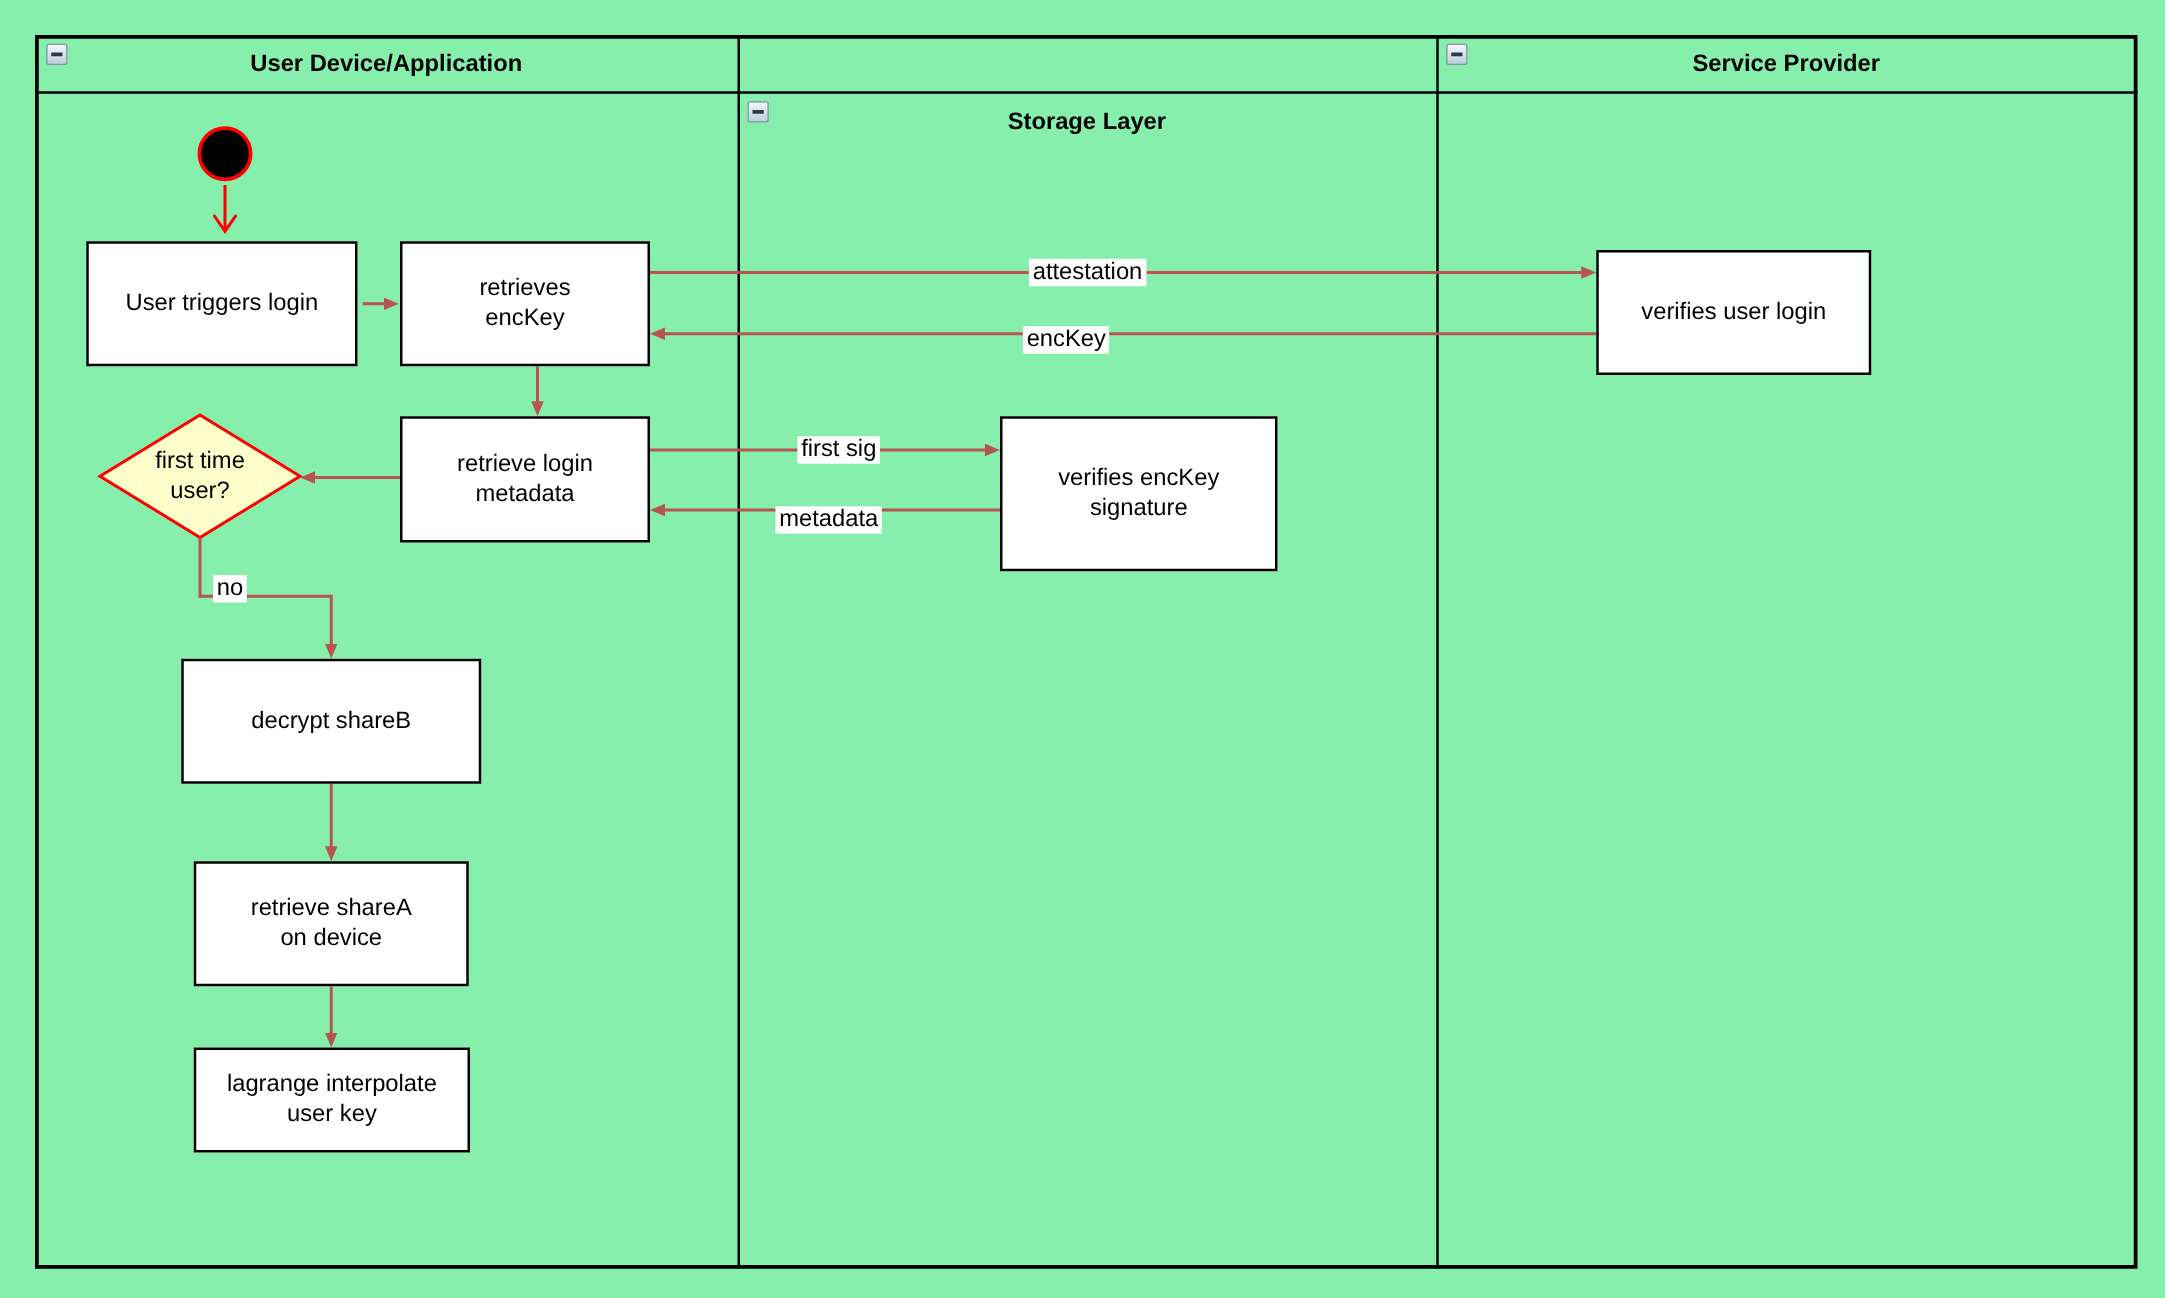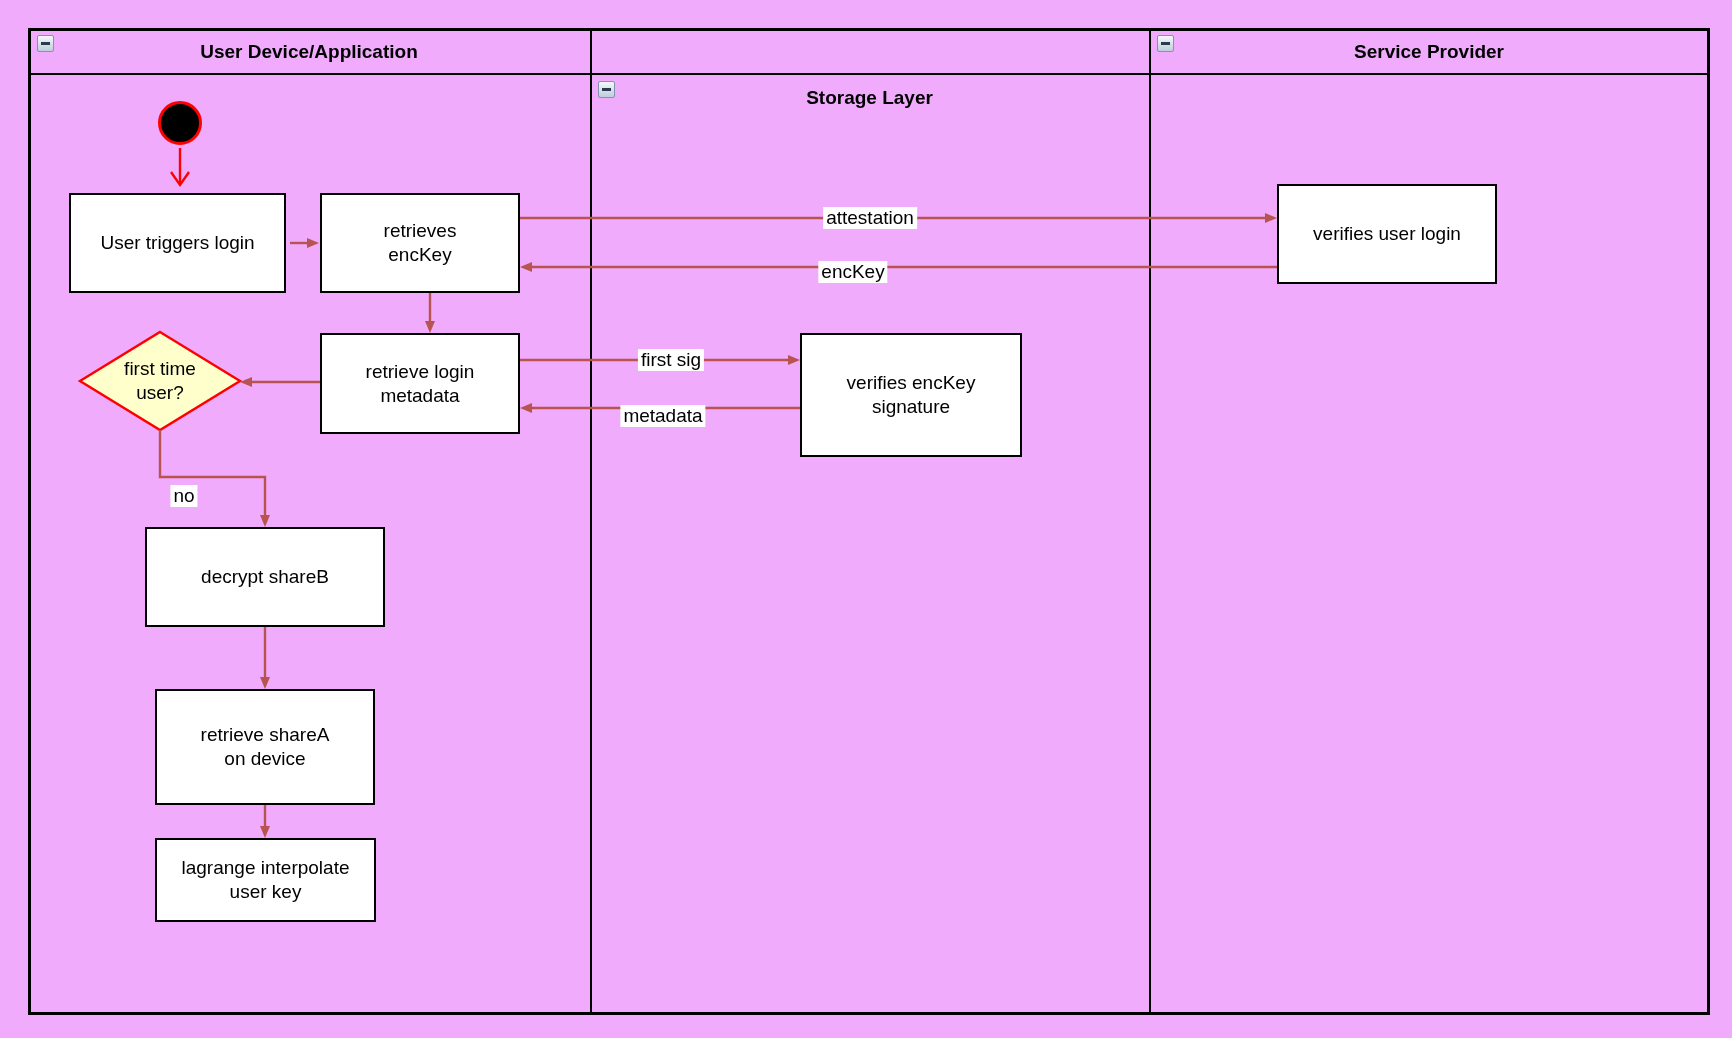--- a/index.html
+++ b/index.html
@@ -3,21 +3,21 @@
 <meta charset="utf-8">
 <style>
   :root{
     --flow:#B85450;
     --accent:#FF0000;
     --decision-fill:#FFFFCC;
     --node-border:#000000;
   }
   html,body{margin:0;padding:0;background:#ffffff;}
   .canvas{
-    position:relative;width:1732px;height:1038px;background:#f0abfc;
+    position:relative;width:1732px;height:1038px;background:#86efac;
     font-family:"Liberation Sans", sans-serif;color:#000;overflow:hidden;
   }
   
   .pool{position:absolute;left:28px;top:28px;width:1682px;height:987px;
         border:3px solid #000;box-sizing:border-box;z-index:0;}
   .divider{position:absolute;top:28px;height:987px;width:2px;background:#000;z-index:0;}
   .d1{left:590px;} .d2{left:1149px;}
   .header-line{position:absolute;left:28px;top:73px;width:1682px;height:2px;background:#000;z-index:0;}
   .lane-header{position:absolute;top:31px;height:42px;display:flex;align-items:center;
                justify-content:center;z-index:1;}
@@ -110,35 +110,35 @@
     <span class="node-label">retrieve login
 metadata</span>
   </div>
   <div class="decision-label">
     <span class="node-label">first time
 user?</span>
   </div>
   <div class="node" style="left:145px;top:527px;width:240px;height:100px;">
     <span class="node-label">decrypt shareB</span>
   </div>
-  <div class="node" style="left:155px;top:689px;width:220px;height:116px;">
+  <div class="node" style="left:155px;top:689px;width:220px;height:100px;">
     <span class="node-label">retrieve shareA
 on device</span>
   </div>
   <div class="node" style="left:155px;top:838px;width:221px;height:84px;">
     <span class="node-label">lagrange interpolate
 user key</span>
   </div>
   <div class="node" style="left:800px;top:333px;width:222px;height:124px;">
     <span class="node-label">verifies encKey
 signature</span>
   </div>
-  <div class="node" style="left:1277px;top:184px;width:220px;height:100px;">
+  <div class="node" style="left:1277px;top:200px;width:220px;height:100px;">
     <span class="node-label">verifies user login</span>
   </div>
 
   <span class="edge-label" style="left:870px;top:218px;">attestation</span>
   <span class="edge-label" style="left:853px;top:272px;">encKey</span>
   <span class="edge-label" style="left:671px;top:360px;">first sig</span>
   <span class="edge-label" style="left:663px;top:416px;">metadata</span>
-  <span class="edge-label" style="left:184px;top:496px;">no</span>
+  <span class="edge-label" style="left:184px;top:471px;">no</span>
 
 </div>
 
 </body></html>

